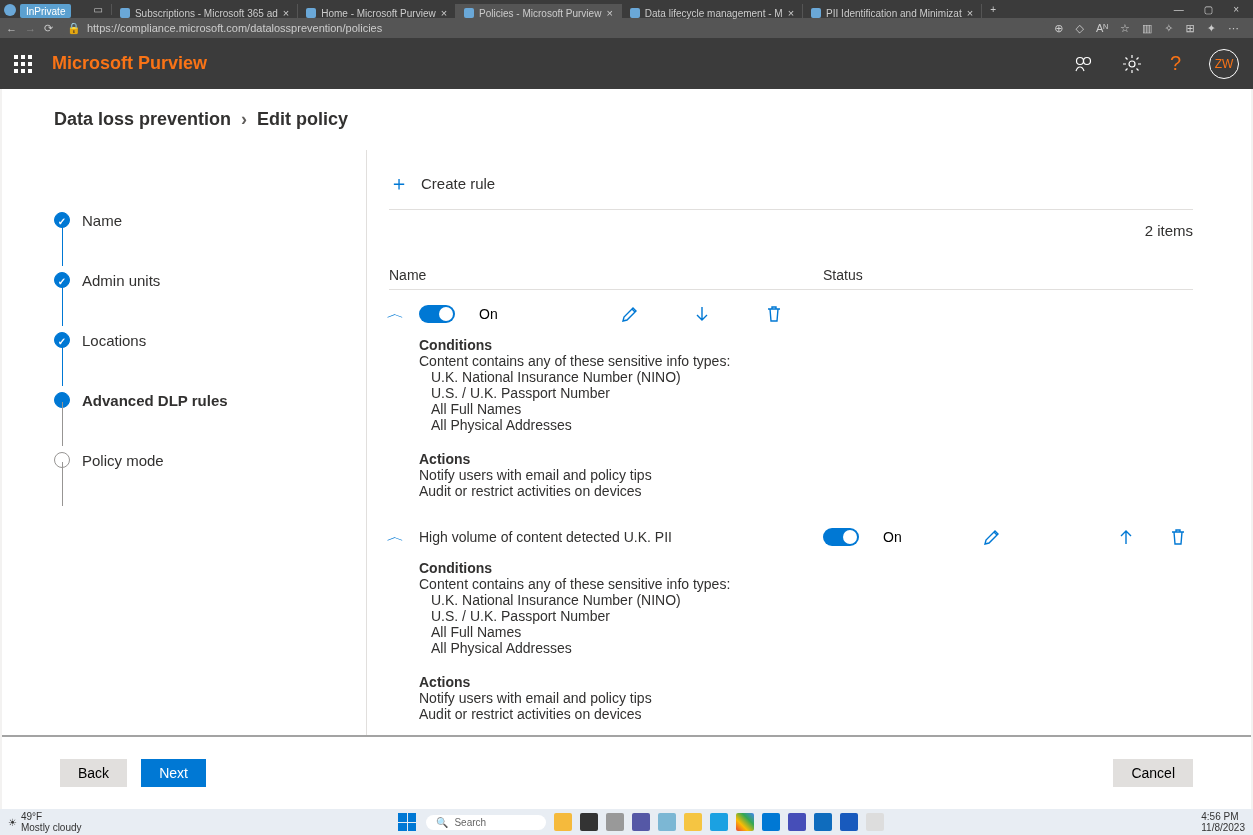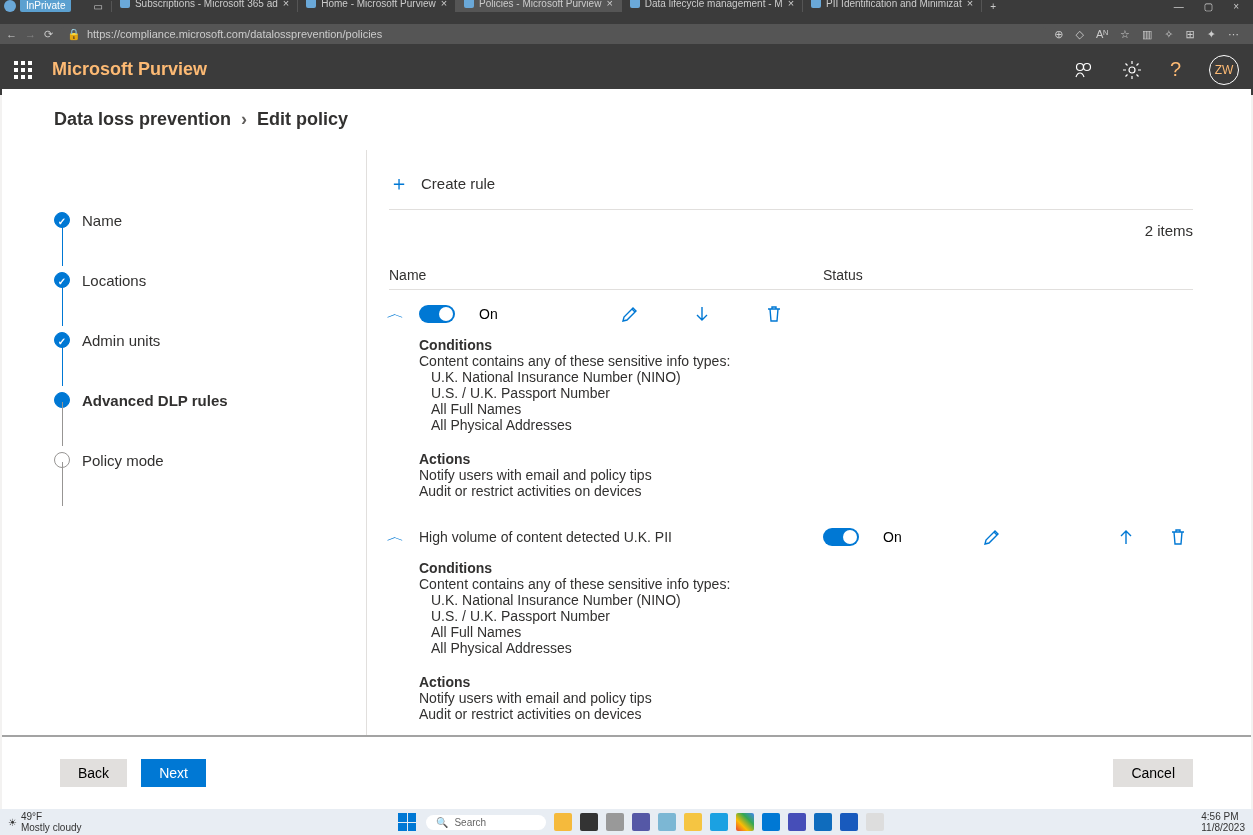--- a/index.html
+++ b/index.html
@@ -1,30 +1,30 @@
 <!DOCTYPE html>
 <html><head>
 <meta charset="utf-8">
 <style>
 * { margin: 0; padding: 0; box-sizing: border-box; font-family: "Segoe UI", Arial, sans-serif; }
 body { width: 1253px; height: 835px; overflow: hidden; background: #f3f2f1; position: relative; }
 
 
 .browser-chrome { background: #3b3b3b; }
-.tab-bar { display: flex; align-items: flex-end; height: 18px; background: #3b3b3b; padding: 12px 4px; font-size: 10px; color: #ccc; }
+.tab-bar { display: flex; align-items: flex-start; height: 18px; background: #3b3b3b; padding: 4px 4px; font-size: 10px; color: #ccc; }
 .inprivate-badge { background: #5ba0d0; color: #fff; padding: 0 6px; border-radius: 2px; display: flex; align-items: center; gap: 3px; height: 14px; }
 .tab { display: flex; align-items: center; gap: 5px; padding: 0 8px; height: 18px; border-right: 1px solid #555; white-space: nowrap; overflow: hidden; }
 .tab.active { background: #555; }
 .tab-close { font-size: 11px; cursor: pointer; }
 .url-bar { display: flex; align-items: center; height: 20px; background: #555; padding: 0 6px; gap: 8px; color: #ccc; font-size: 11px; }
 .url-text { flex: 1; background: #555; border-radius: 3px; padding: 1px 6px; display: flex; align-items: center; gap: 6px; }
 .url-icons-right { display: flex; gap: 12px; padding-right: 8px; }
 
 
-.purview-header { background: #3b3b3b; color: #fdba74; height: 51px; display: flex; align-items: center; padding: 0 14px 0 14px; }
+.purview-header { background: #3b3b3b; color: #f97316; height: 51px; display: flex; align-items: center; padding: 0 14px 0 14px; }
 .waffle { width: 18px; height: 18px; display: grid; grid-template-columns: repeat(3,4px); grid-template-rows: repeat(3,4px); gap: 3px; margin-right: 20px; }
 .waffle span { background: #fff; }
 .purview-title { font-size: 18px; font-weight: 600; flex: 1; }
 .header-icons { display: flex; align-items: center; gap: 28px; font-size: 16px; }
 .avatar-circle { width: 30px; height: 30px; border: 1.5px solid #fff; border-radius: 50%; display: flex; align-items: center; justify-content: center; font-size: 12px; }
 
 
 .page-shell { background: #fff; position: absolute; top: 89px; left: 2px; right: 2px; bottom: 26px; display: flex; flex-direction: column; }
 .breadcrumb { padding: 20px 0 20px 52px; font-size: 18px; color: #323130; display: flex; align-items: center; gap: 10px; border-bottom: 0; font-weight: bold; }
 
@@ -204,28 +204,28 @@
             <span class="check"></span>
           </div>
         <div class="step-line done"></div>
         <span class="step-label">Name</span>
       </div>
       <div class="step">
         <div class="step-dot done">
             <span class="check"></span>
           </div>
         <div class="step-line done"></div>
-        <span class="step-label">Locations</span>
+        <span class="step-label">Admin units</span>
       </div>
       <div class="step">
         <div class="step-dot done">
             <span class="check"></span>
           </div>
         <div class="step-line done"></div>
-        <span class="step-label">Admin units</span>
+        <span class="step-label">Locations</span>
       </div>
       <div class="step">
         <div class="step-dot current"></div>
         <div class="step-line"></div>
         <span class="step-label current">Advanced DLP rules</span>
       </div>
       <div class="step">
         <div class="step-dot"></div>
         <div class="step-line"></div>
         <span class="step-label">Policy mode</span>

